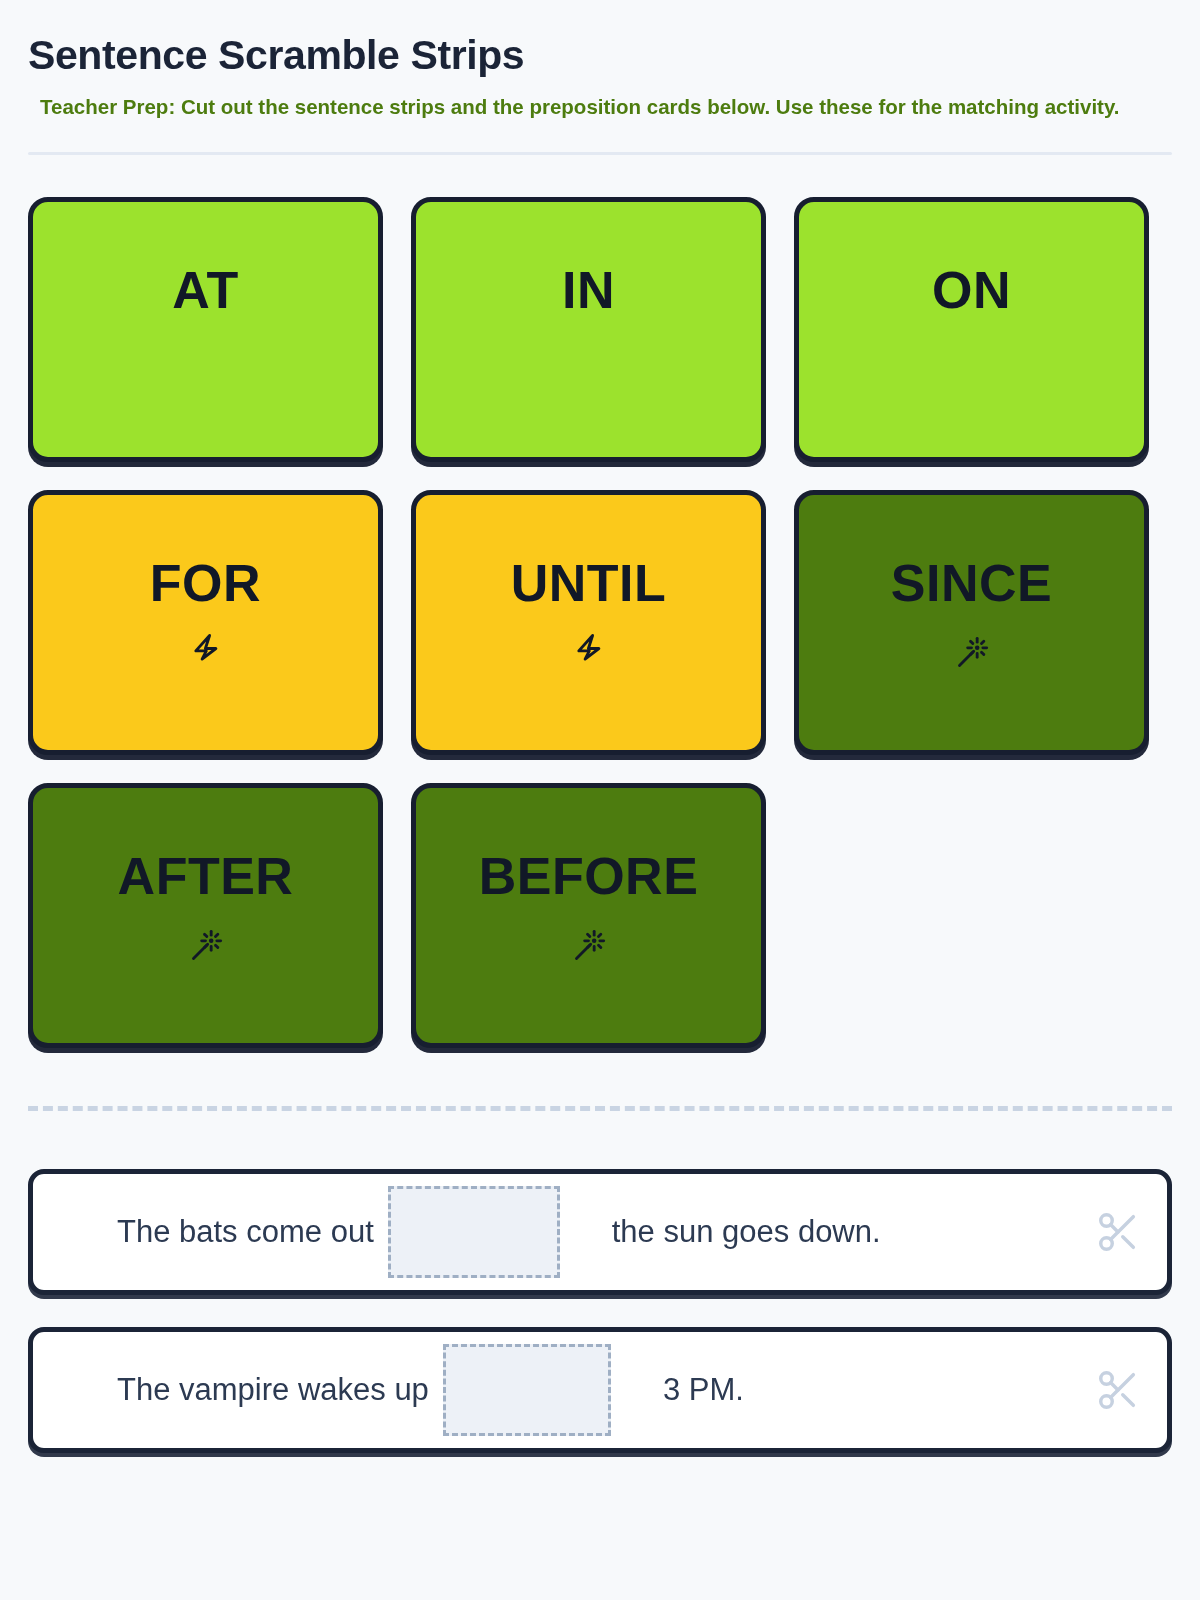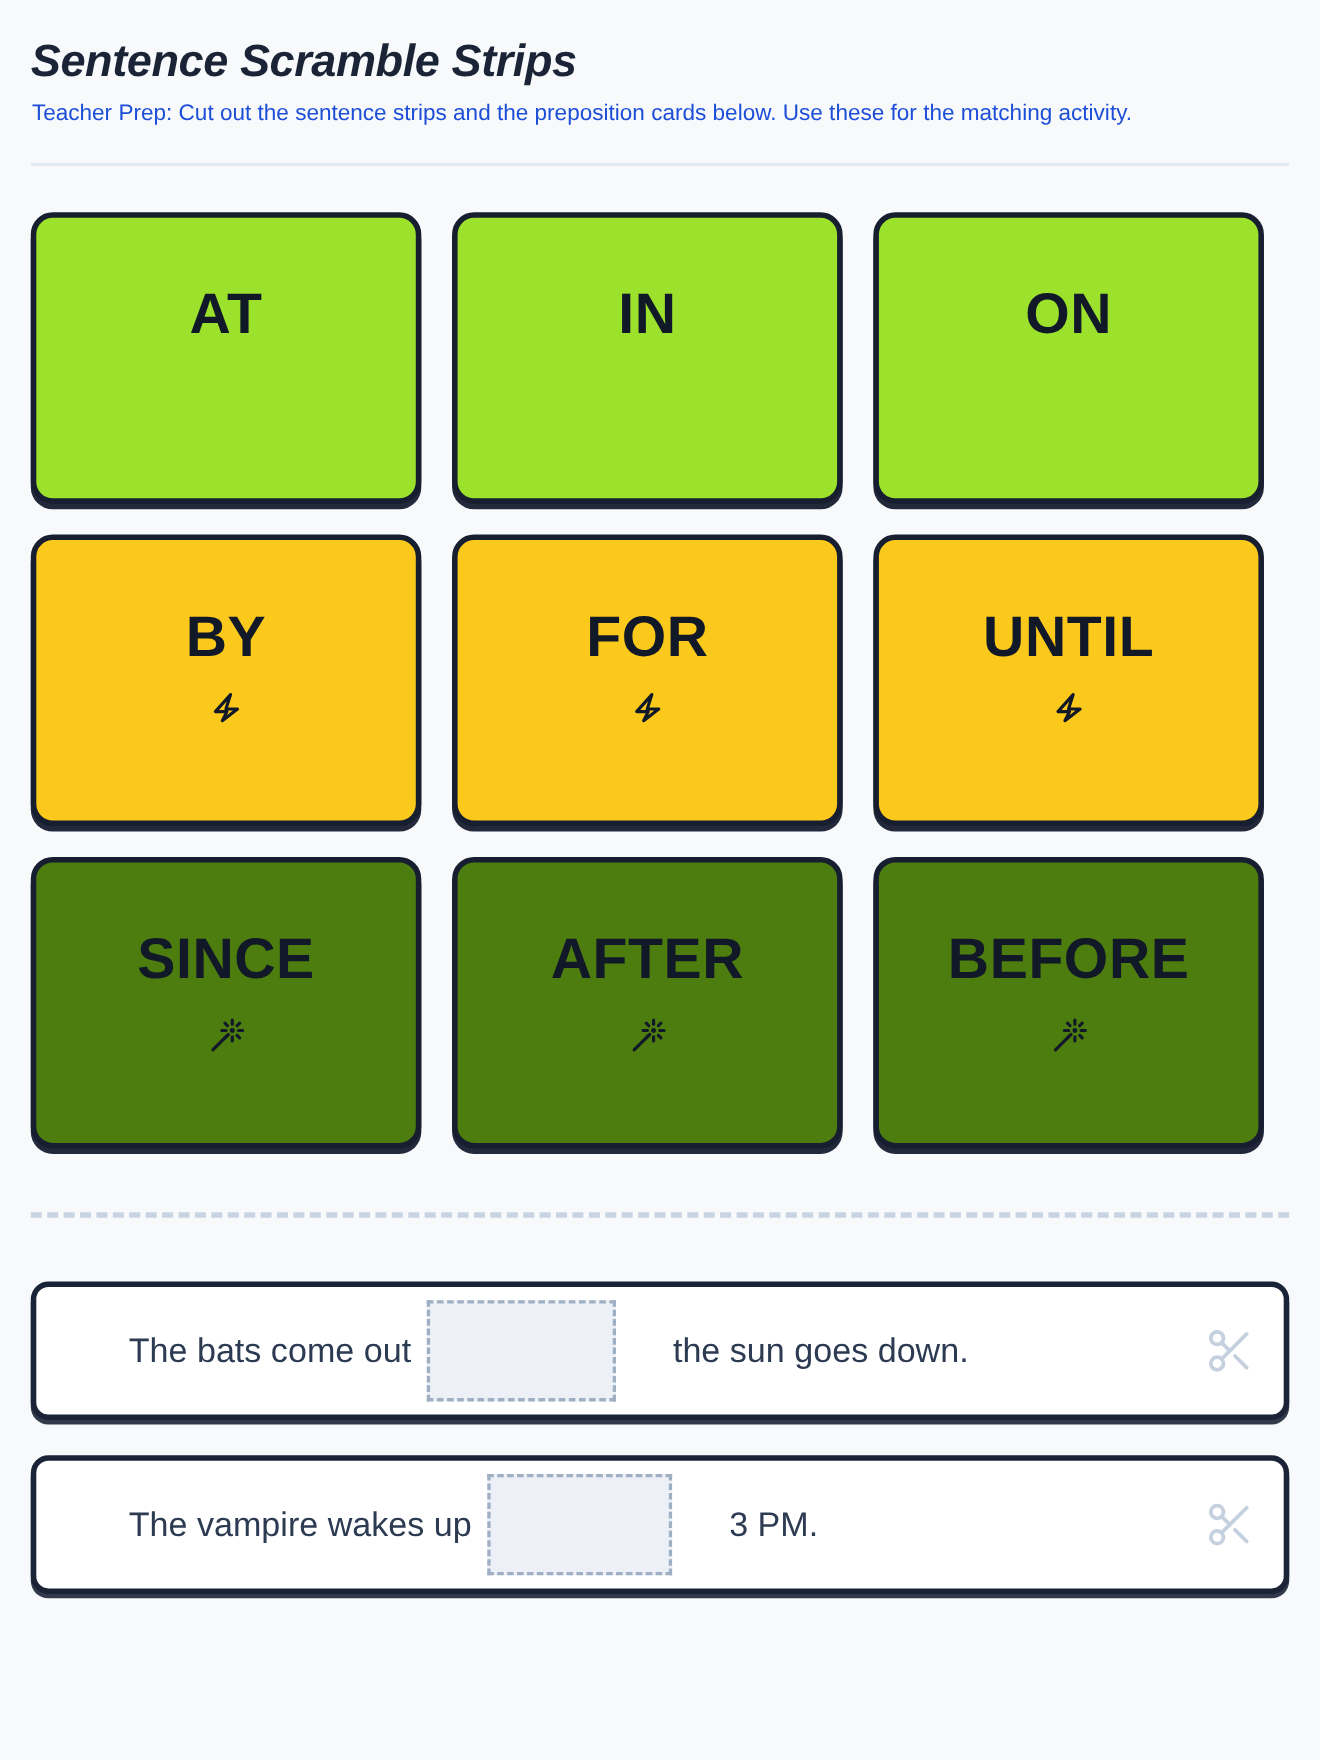--- a/index.html
+++ b/index.html
@@ -25,28 +25,28 @@
 
   
   .header { padding-top: 4px; }
   .page-title {
     font-size: 41px;
     font-weight: bold;
     letter-spacing: -0.4px;
     color: #1B2437;
     margin: 0 0 8px 0;
     line-height: 1.15;
-    font-style: italic;
   }
   .page-subtitle {
     font-size: 20.5px;
     line-height: 1.58;
-    color: #1d4ed8;
-    margin: 1px;
+    color: #4d7c0f;
+    margin: 12px;
     max-width: 1090px;
+    font-weight: bold;
   }
   .header-rule {
     margin-top: 28px;
     height: 3px;
     background: #E3E9F2;
     border-radius: 2px;
   }
 
   
   .card-grid {
@@ -155,28 +155,20 @@
     <div class="prep-card green">
       <div class="prep-card-label">AT</div>
     </div>
     <div class="prep-card green">
       <div class="prep-card-label">IN</div>
     </div>
     <div class="prep-card green">
       <div class="prep-card-label">ON</div>
     </div>
 
-    <div class="prep-card yellow">
-      <div class="prep-card-label">BY</div>
-      <div class="prep-card-icon">
-        <svg width="36" height="40" viewBox="0 0 24 26" fill="none" stroke="#111827" stroke-width="1.9" stroke-linejoin="round" stroke-linecap="round">
-          <path d="M14.4 1.3 L5.2 11.6 L12.2 11.6 L9.4 17.1 L18.6 10.0 L11.6 10.0 Z"></path>
-        </svg>
-      </div>
-    </div>
     <div class="prep-card yellow">
       <div class="prep-card-label">FOR</div>
       <div class="prep-card-icon">
         <svg width="36" height="40" viewBox="0 0 24 26" fill="none" stroke="#111827" stroke-width="1.9" stroke-linejoin="round" stroke-linecap="round">
           <path d="M14.4 1.3 L5.2 11.6 L12.2 11.6 L9.4 17.1 L18.6 10.0 L11.6 10.0 Z"></path>
         </svg>
       </div>
     </div>
     <div class="prep-card yellow">
       <div class="prep-card-label">UNTIL</div>

